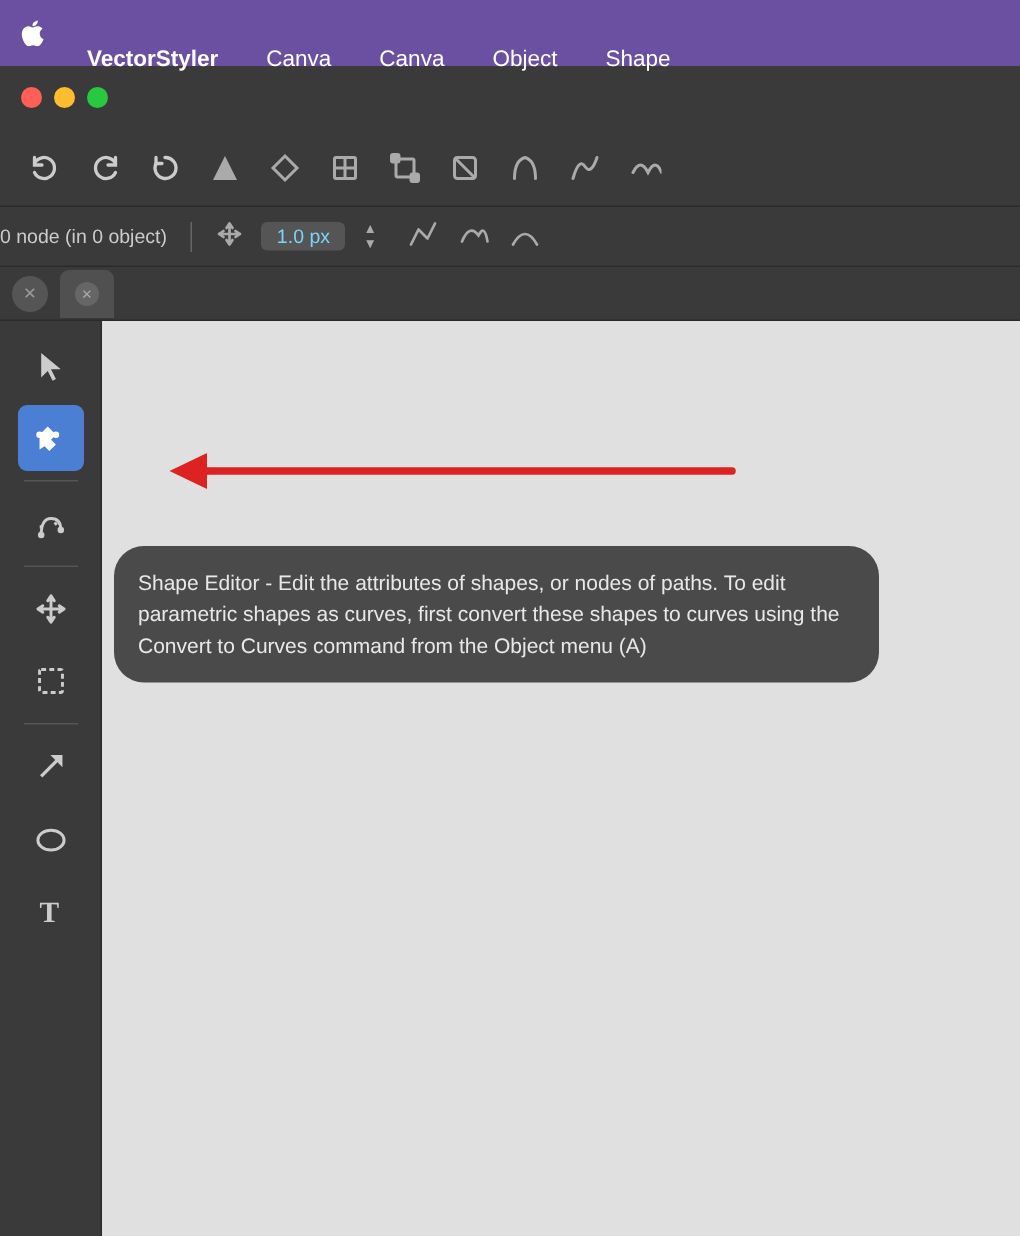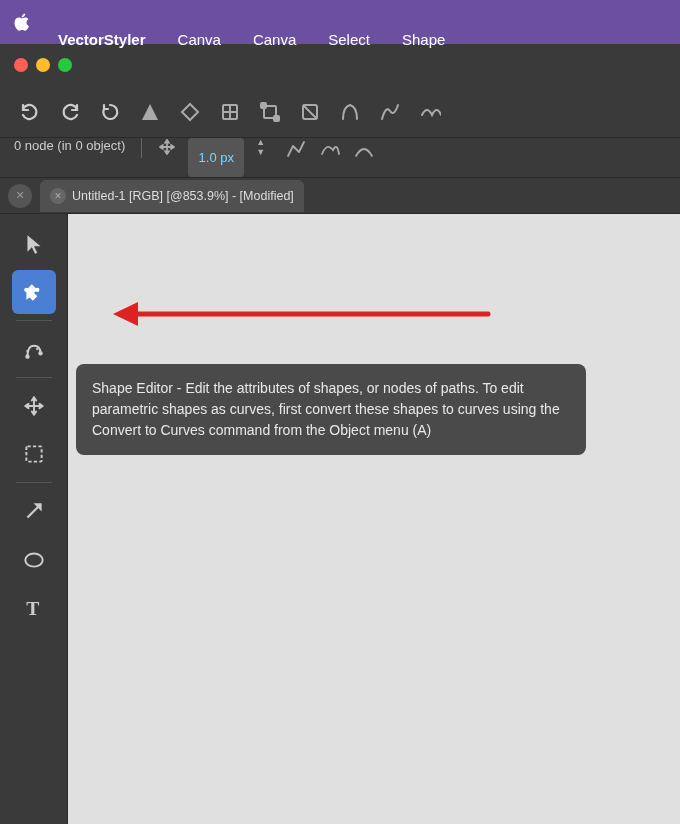--- a/index.html
+++ b/index.html
@@ -64,21 +64,22 @@
       cursor: pointer;
       border-radius: 4px;
     }
 
     
     .status-bar {
       width: 100%;
       height: 40px;
       background: #3a3a3a;
       display: flex;
-      padding: 0 14px;
+      align-items: center;
+      padding: 0 0;
       gap: 12px;
       border-bottom: 1px solid #2a2a2a;
       color: #ccc;
       font-size: 13px;
     }
     .status-divider {
       width: 1px;
       height: 20px;
       background: #666;
       margin: 0 4px;
@@ -204,21 +205,21 @@
       overflow: hidden;
     }
 
     
     .tooltip-box {
       position: absolute;
       top: 150px;
       left: 8px;
       width: 510px;
       background: #4a4a4a;
-      border-radius: 8px;
+      border-radius: 20px;
       padding: 14px 16px;
       color: #e8e8e8;
       font-size: 14px;
       line-height: 1.5;
       z-index: 10;
     }
 
     
     .traffic-lights {
       display: flex;
@@ -240,21 +241,21 @@
 
 <div class="menu-bar">
   <div class="apple-logo">
     <svg width="18" height="18" viewBox="0 0 18 18" fill="white">
       <path d="M13.5 9.5c0-2.2 1.8-3.2 1.9-3.3-1-1.5-2.6-1.7-3.2-1.7-1.4-.1-2.7.8-3.4.8-.7 0-1.8-.8-2.9-.8-1.5 0-2.9.9-3.6 2.2-1.6 2.7-.4 6.7 1.1 8.9.7 1.1 1.6 2.3 2.8 2.2 1.1 0 1.5-.7 2.9-.7 1.3 0 1.7.7 2.9.7 1.2 0 2-1.1 2.8-2.2.9-1.2 1.2-2.5 1.2-2.5s-2.5-1-2.5-3.6zM11.3 3.3c.6-.7 1-1.7.9-2.7-.9.1-2 .6-2.6 1.3-.6.6-1.1 1.6-.9 2.5.9.1 1.9-.4 2.6-1.1z"></path>
     </svg>
   </div>
   <div class="menu-item bold">VectorStyler</div>
   <div class="menu-item">Canva</div>
   <div class="menu-item">Canva</div>
-  <div class="menu-item">Select</div>
+  <div class="menu-item">Object</div>
   <div class="menu-item">Shape</div>
 </div>
 
 <div style="background:#3a3a3a; padding: 10px 14px; display:flex; align-items:center; gap:0;">
   <div class="traffic-lights">
     <div class="tl-btn tl-close"></div>
     <div class="tl-btn tl-minimize"></div>
     <div class="tl-btn tl-maximize"></div>
   </div>
 </div>
@@ -358,21 +359,20 @@
     <svg width="22" height="22" viewBox="0 0 22 22" fill="none" stroke="#aaa" stroke-width="1.8">
       <path d="M3 18 Q11 4 19 18" stroke-linecap="round"></path>
     </svg>
   </div>
 </div>
 
 <div class="tab-bar">
   <div class="close-panel-btn">✕</div>
   <div class="tab">
     <div class="tab-close">✕</div>
-    <span>Untitled-1 [RGB] [@853.9%] - [Modified]</span>
   </div>
 </div>
 
 <div class="main-area">
 
   <div class="left-toolbar">
 
     <div class="left-tool">
       <svg width="22" height="22" viewBox="0 0 22 22" fill="none">
         <path d="M5 3 L5 18 L9 14 L12 20 L14 19 L11 13 L17 13 Z" fill="#ccc" stroke="none"></path>

